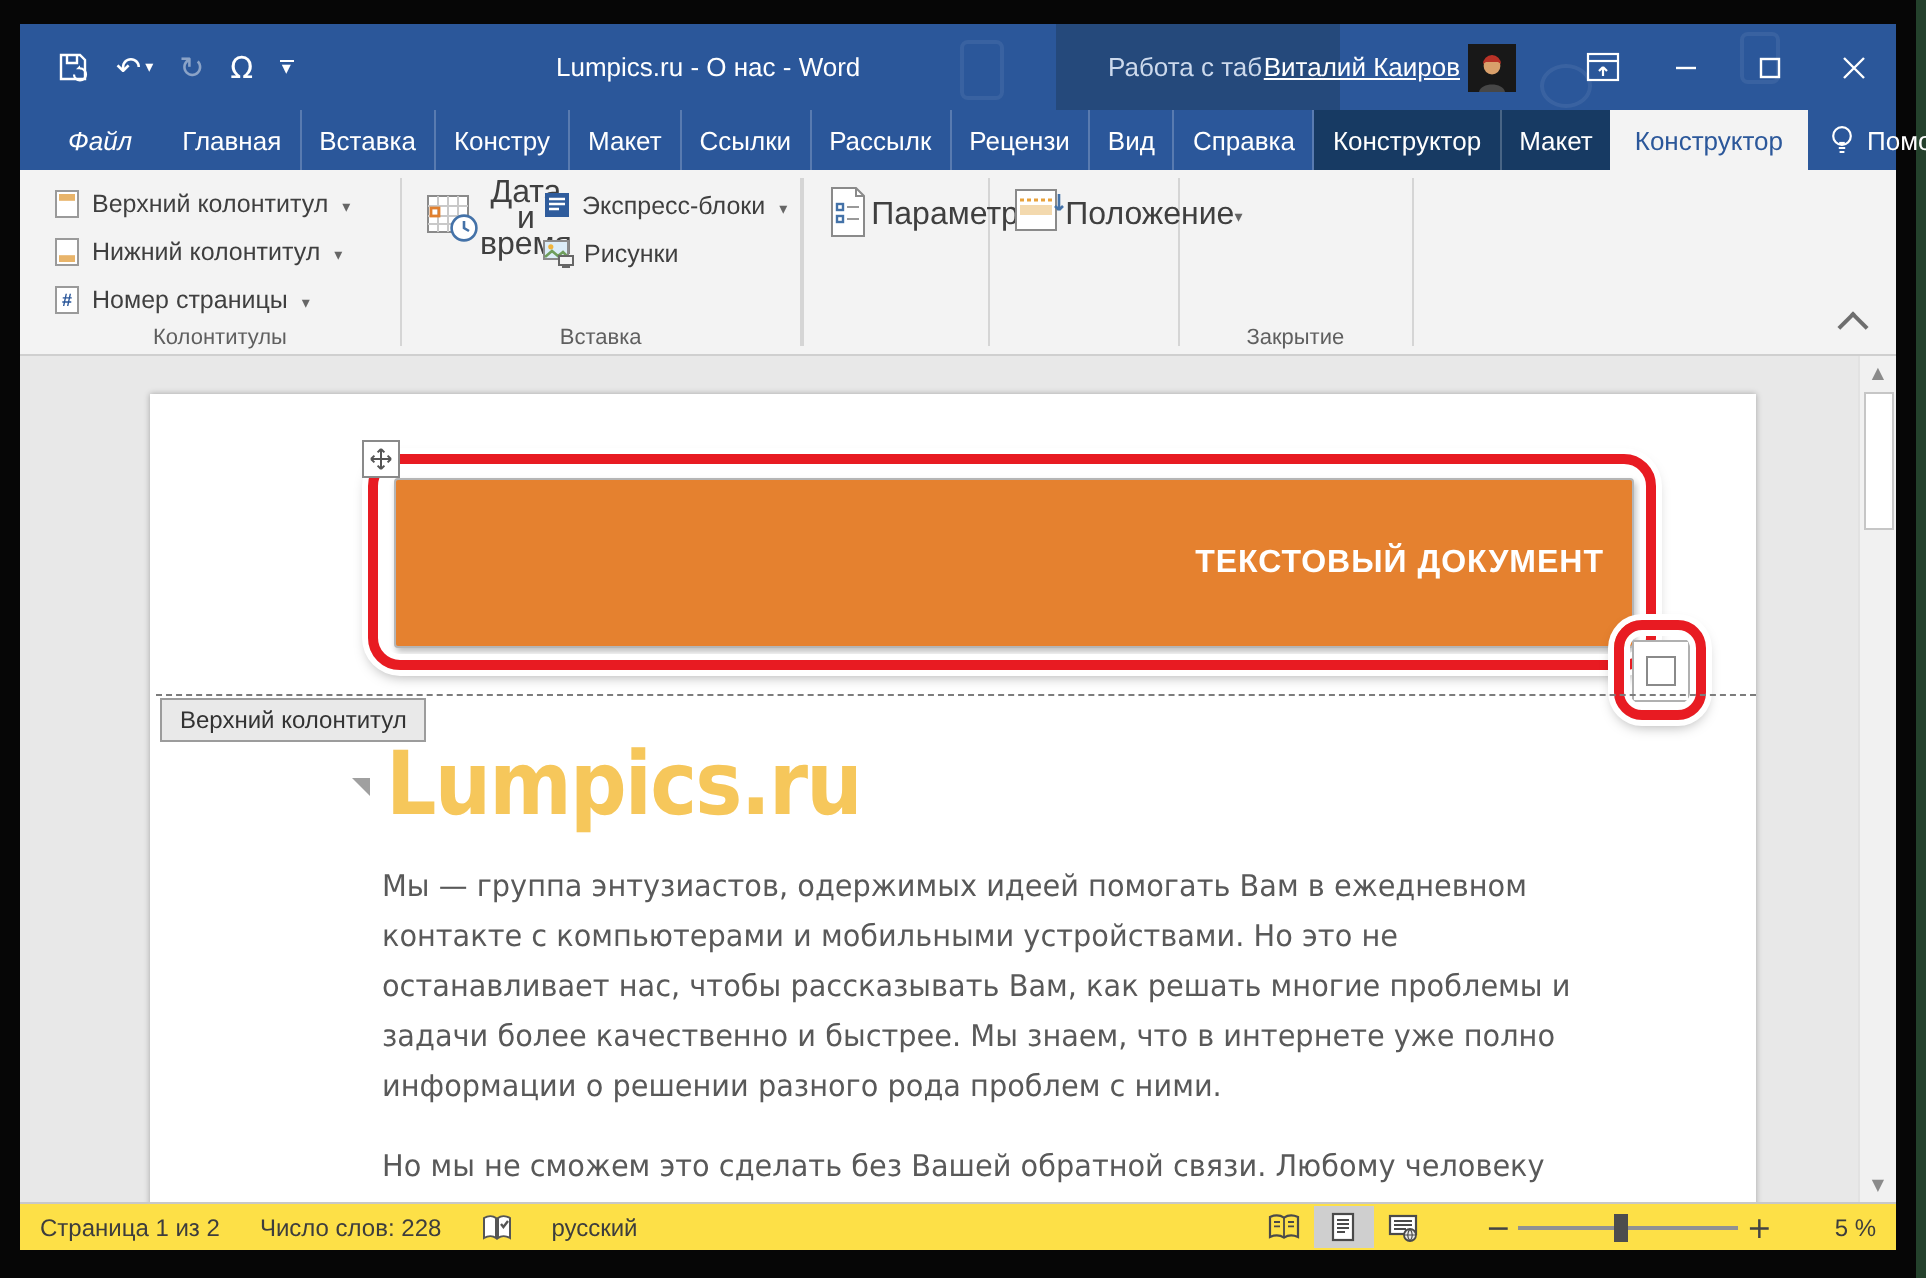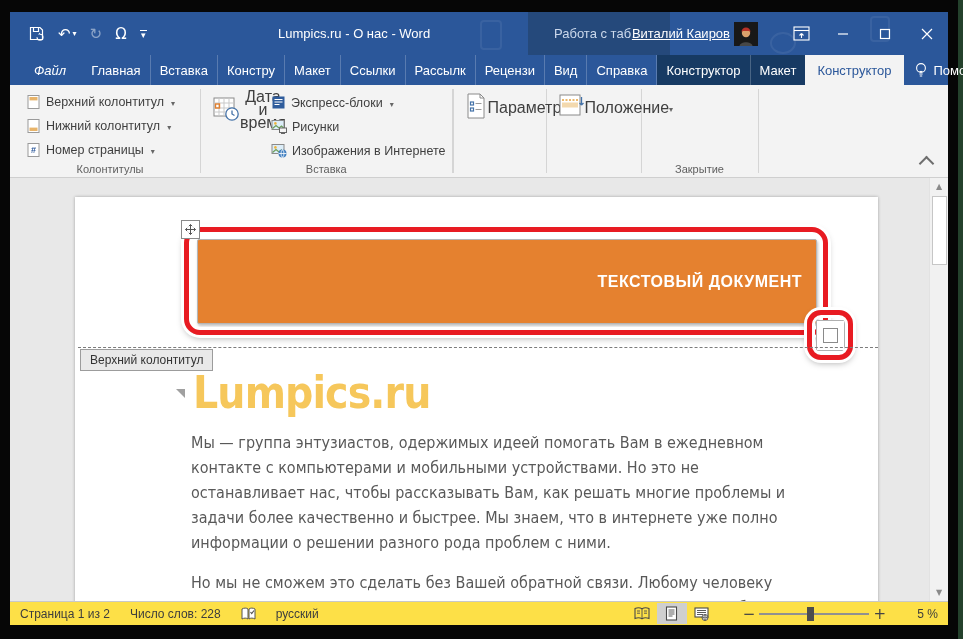--- a/index.html
+++ b/index.html
@@ -259,30 +259,20 @@
         <div class="small-btn">
           <svg width="16" height="15" viewBox="0 0 16 15">
               <rect x="1" y="1.5" width="12" height="9" fill="#dcedf8" stroke="#8a8a8a"></rect>
               <circle cx="4.4" cy="4.4" r="1.3" fill="#f0b43c"></circle>
               <path d="M1.5 9.5l3.5-3 3 2.5 2.5-2 2.5 2.5" fill="none" stroke="#6f9e5c" stroke-width="1.3"></path>
               <rect x="8.5" y="9" width="7" height="4.5" fill="#f4f4f4" stroke="#666"></rect>
               <line x1="10" y1="14.5" x2="14" y2="14.5" stroke="#666"></line>
             </svg>
           <span>Рисунки</span>
         </div>
-        <div class="small-btn">
-          <svg width="16" height="15" viewBox="0 0 16 15">
-              <rect x="1" y="1.5" width="12" height="9" fill="#dcedf8" stroke="#8a8a8a"></rect>
-              <circle cx="4.4" cy="4.4" r="1.3" fill="#f0b43c"></circle>
-              <path d="M1.5 9.5l3.5-3 3 2.5 2.5-2 2.5 2.5" fill="none" stroke="#6f9e5c" stroke-width="1.3"></path>
-              <circle cx="11.5" cy="10.5" r="4" fill="#3f7ec0"></circle>
-              <path d="M7.5 10.5h8M11.5 6.5a6 6 0 0 1 0 8M11.5 6.5a6 6 0 0 0 0 8" fill="none" stroke="#fff" stroke-width=".8"></path>
-            </svg>
-          <span>Изображения в Интернете</span>
-        </div>
       </div>
       <div class="group-label">Вставка</div>
     </div>
     <div class="gsep"></div>
 
     <div class="gsep"></div>
 
     <div class="group" style="width:80px;justify-content:center;">
       <div class="big-btn" style="width:72px;">
         <span class="bicon">

